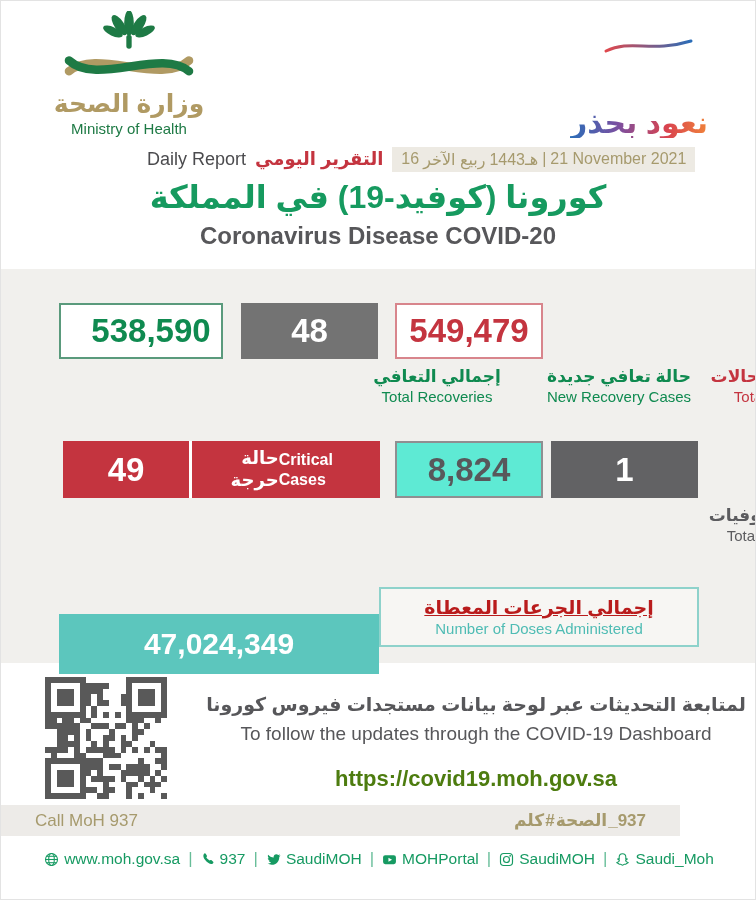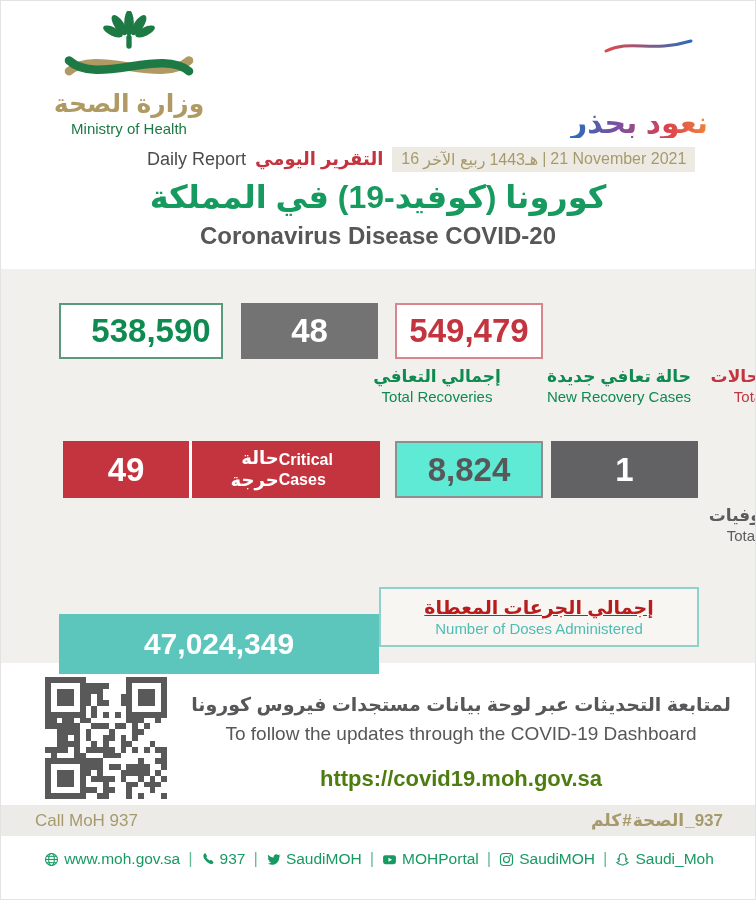--- a/index.html
+++ b/index.html
@@ -62,27 +62,27 @@
   .crit-lbl .a{font-size:18px;font-weight:700;} .crit-lbl .e{font-size:16px;font-weight:700;}
   .doses-num{left:58px;top:318px;width:320px;height:60px;background:#5cc6bd;color:#fff;font-size:30px;font-weight:800;margin-top:27px;}
   .doses-lbl{left:378px;top:318px;width:320px;height:60px;background:#f7f6f3;border:2px solid #8ed2cb;
              box-sizing:border-box;display:flex;flex-direction:column;align-items:center;justify-content:center;line-height:1.25;}
   .doses-lbl .a{font-size:19px;font-weight:700;color:#b91c1c;text-decoration:underline;}
   .doses-lbl .e{font-size:15px;color:#4fbcb4;}
 
   
   .qr{left:44px;top:676px;width:122px;height:122px;}
   .qr svg{width:100%;height:100%;shape-rendering:crispEdges;}
-  .dash{left:190px;top:692px;width:540px;text-align:center;}
+  .dash{left:205px;top:692px;width:540px;text-align:center;}
   .dash-ar{font-size:19px;font-weight:700;color:#57575a;}
   .dash-en{font-size:19px;color:#57575a;margin-top:7px;}
   .dash-url{display:inline-block;font-size:22px;font-weight:800;color:#4d7c0f;margin-top:21px;text-decoration:none;}
 
   
-  .strip{left:0;top:804px;width:756px;height:31px;background:#edebe8;display:flex;align-items:center;
+  .strip{left:0;top:804px;width:679px;height:31px;background:#edebe8;display:flex;align-items:center;
          justify-content:space-between;box-sizing:border-box;padding:0 34px;color:#a69a6d;font-size:17px;}
   .strip-right{display:flex;align-items:center;gap:1px;font-weight:600;}
   .social{left:0;top:848px;width:756px;display:flex;align-items:center;justify-content:center;color:#169a62;font-size:15.5px;}
   .soc-item{display:flex;align-items:center;gap:5px;cursor:pointer;}
   .soc-sep{color:#169a62;opacity:.65;padding:0 8px;font-size:17px;}
   .soc-item svg{display:block;}
 </style>
 </head>
 <body>
 

